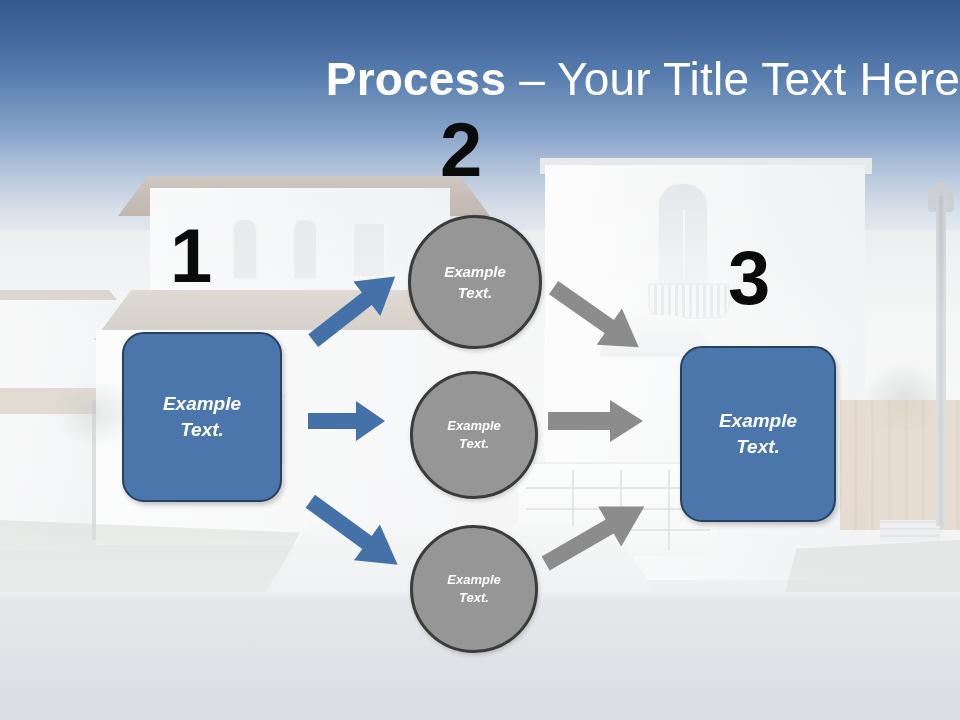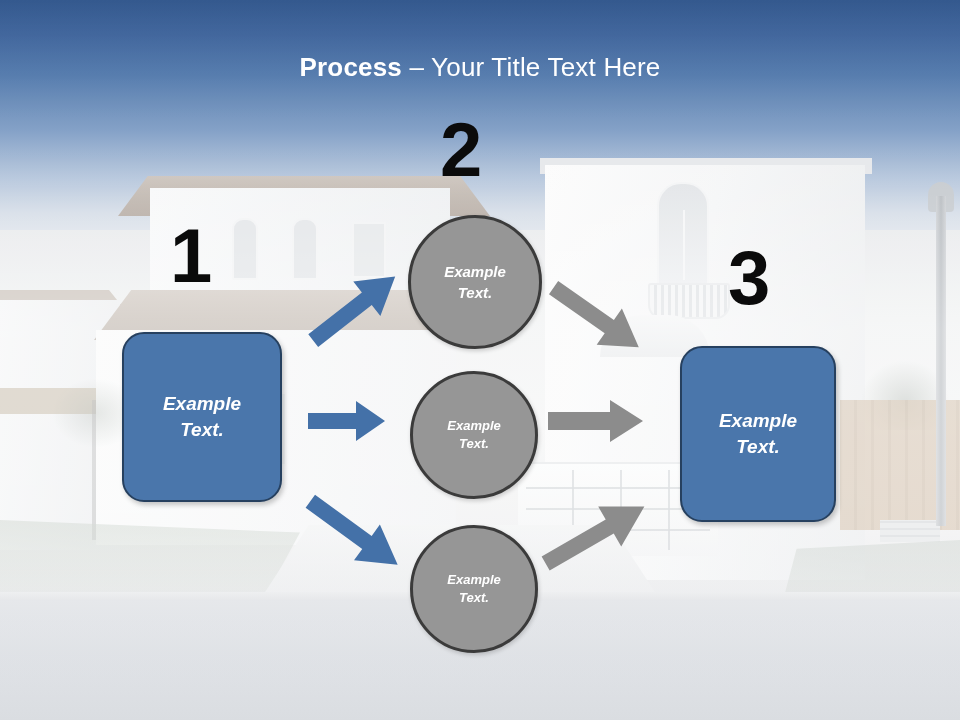--- a/index.html
+++ b/index.html
@@ -174,22 +174,22 @@
        rgba(255,255,255,0.18) 26%,
        rgba(255,255,255,0.45) 46%,
        rgba(255,255,255,0.42) 70%,
        rgba(250,251,252,0.35) 100%);
   }
 
   
   .title {
     position: absolute;
     left: 0; top: 52px; width: 960px;
-    text-align: center;
-    font-size: 26px;
+    text-align: right;
+    font-size: 46px;
     color: #ffffff;
     letter-spacing: .2px;
     white-space: nowrap;
   }
   .title .strong { font-weight: 700; }
   .title .light  { font-weight: 400; }
 
   
   .step-num {
     position: absolute;

